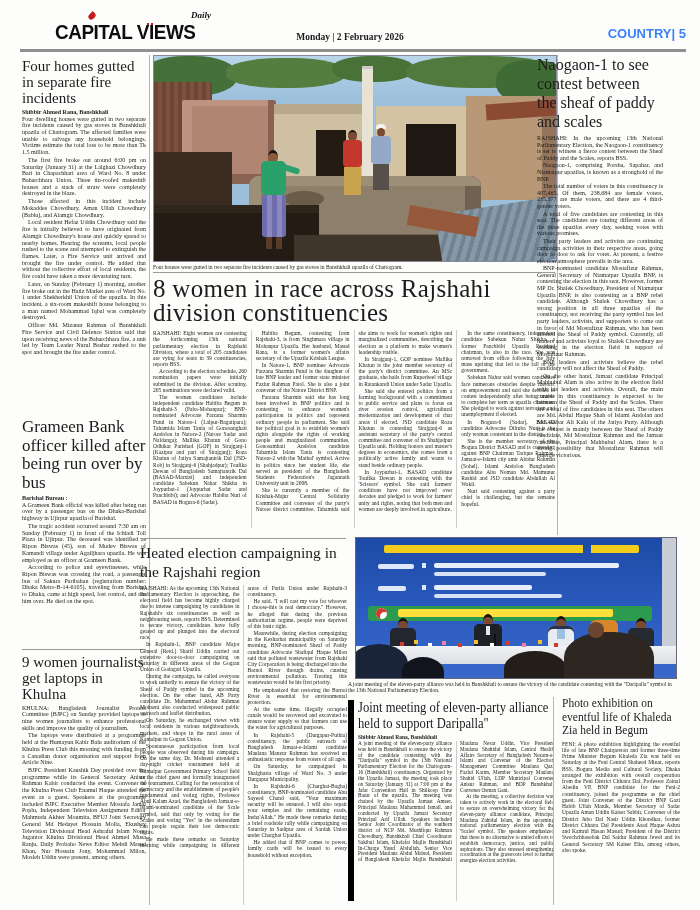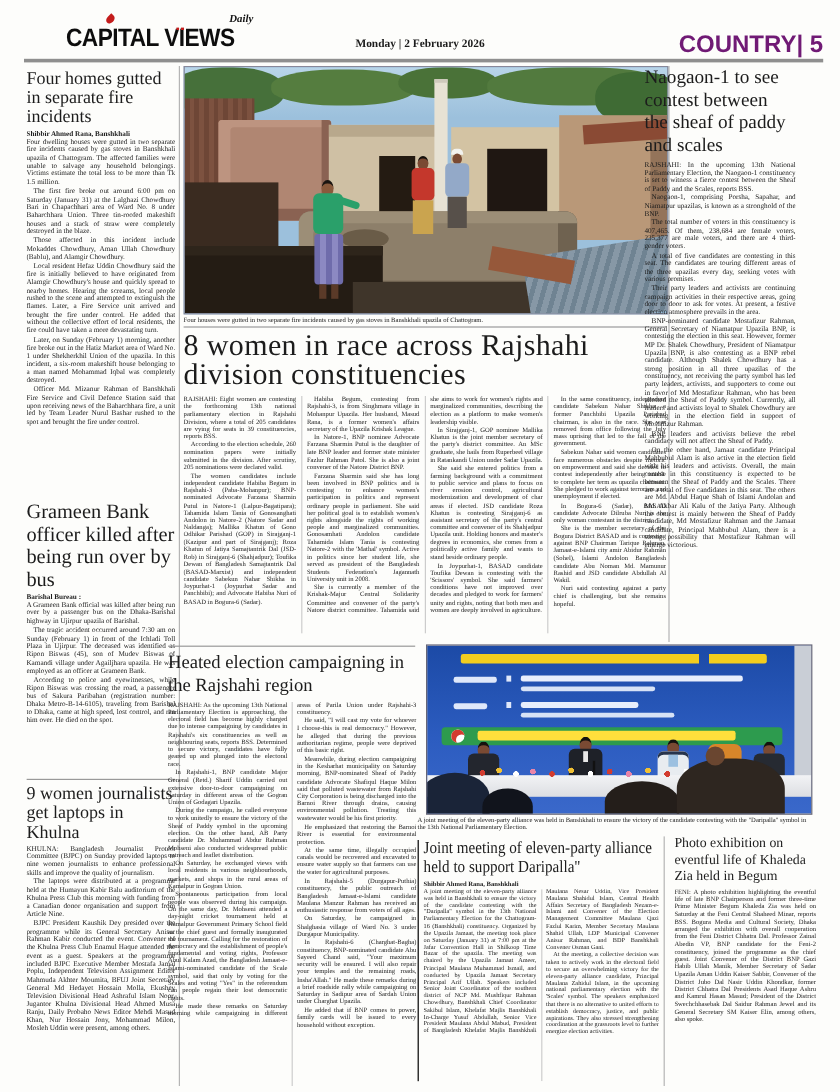--- a/index.html
+++ b/index.html
@@ -10,21 +10,21 @@
   .masthead-daily{font-style:italic;font-weight:bold;font-size:9px;color:#111;}
   .masthead-title{font-family:"Liberation Sans",sans-serif;font-weight:800;font-size:21px;
         letter-spacing:-0.5px;color:#0d0d0d;transform:scaleX(0.9);transform-origin:left center;white-space:nowrap;}
   .red-drop{position:absolute;left:34px;top:2px;width:6px;height:8px;background:#c41c1c;
         border-radius:0 50% 50% 50%;transform:rotate(45deg);}
   .red-dots{position:absolute;left:92px;top:13px;width:7px;height:2px;
         background:linear-gradient(90deg,#c41c1c 0 2px,transparent 2px 4px,#c41c1c 4px 6px,transparent 6px);}
   .hdr-date{position:absolute;left:255px;top:32px;width:190px;text-align:center;
         font-weight:bold;font-size:9.5px;}
   .hdr-section{position:absolute;right:14px;top:26px;font-family:"Liberation Sans",sans-serif;
-        font-weight:bold;font-size:20px;color:#701a75;}
+        font-weight:bold;font-size:13px;color:#3b82f6;}
   .hdr-rule{position:absolute;left:20px;top:49px;width:666px;height:3px;background:#8f8f8f;}
   
   h1,h2{margin:0;font-weight:normal;}
   .byline{font-weight:bold;font-size:6px;margin:2px 0 1px 0;}
   [data-bind-list] p{margin:0 0 1px 0;text-indent:6px;text-align:justify;}
   [data-bind-list] p:first-child{text-indent:0;}
   .caption{font-size:5.5px;line-height:1.15;color:#222;}
   .vrule{position:absolute;width:1px;background:#b5b5b5;}
   .hrule{position:absolute;height:1px;background:#9a9a9a;}
   
@@ -51,21 +51,21 @@
   
   .heated{position:absolute;left:140px;top:543px;width:207px;}
   .heated h2{font-size:15.5px;line-height:19px;}
   .heated-body{margin-top:4px;font-size:5.5px;line-height:1.12;height:320px;overflow:hidden;
         column-count:2;column-gap:8px;column-rule:1px solid #ccc;}
   
   .conf-photo{position:absolute;left:355px;top:537px;width:320px;height:140px;overflow:hidden;
         background:linear-gradient(180deg,#1c4aa6,#2c5cc0 55%,#3a68ca);border:1px solid #667;}
   .meeting-caption{position:absolute;left:348px;top:681px;width:330px;}
   
-  .joint{position:absolute;left:348px;top:700px;width:196px;border-left:1px solid #000000;padding-left:4px;}
+  .joint{position:absolute;left:348px;top:700px;width:196px;border-left:6px solid #000000;padding-left:4px;}
   .joint h2{font-size:14px;line-height:16px;transform:scaleX(0.9);transform-origin:left center;width:111%;}
   .joint .byline{font-size:5.5px;}
   .joint-body{font-size:5.2px;line-height:1.12;height:160px;overflow:hidden;
         column-count:2;column-gap:8px;column-rule:1px solid #ccc;}
   
   .exhibition{position:absolute;left:562px;top:697px;width:118px;}
   .exhibition h2{font-size:11.5px;line-height:13.5px;}
   .exh-body{margin-top:3px;font-size:5.5px;line-height:1.14;height:156px;overflow:hidden;}
   
   .ph{position:absolute;}

